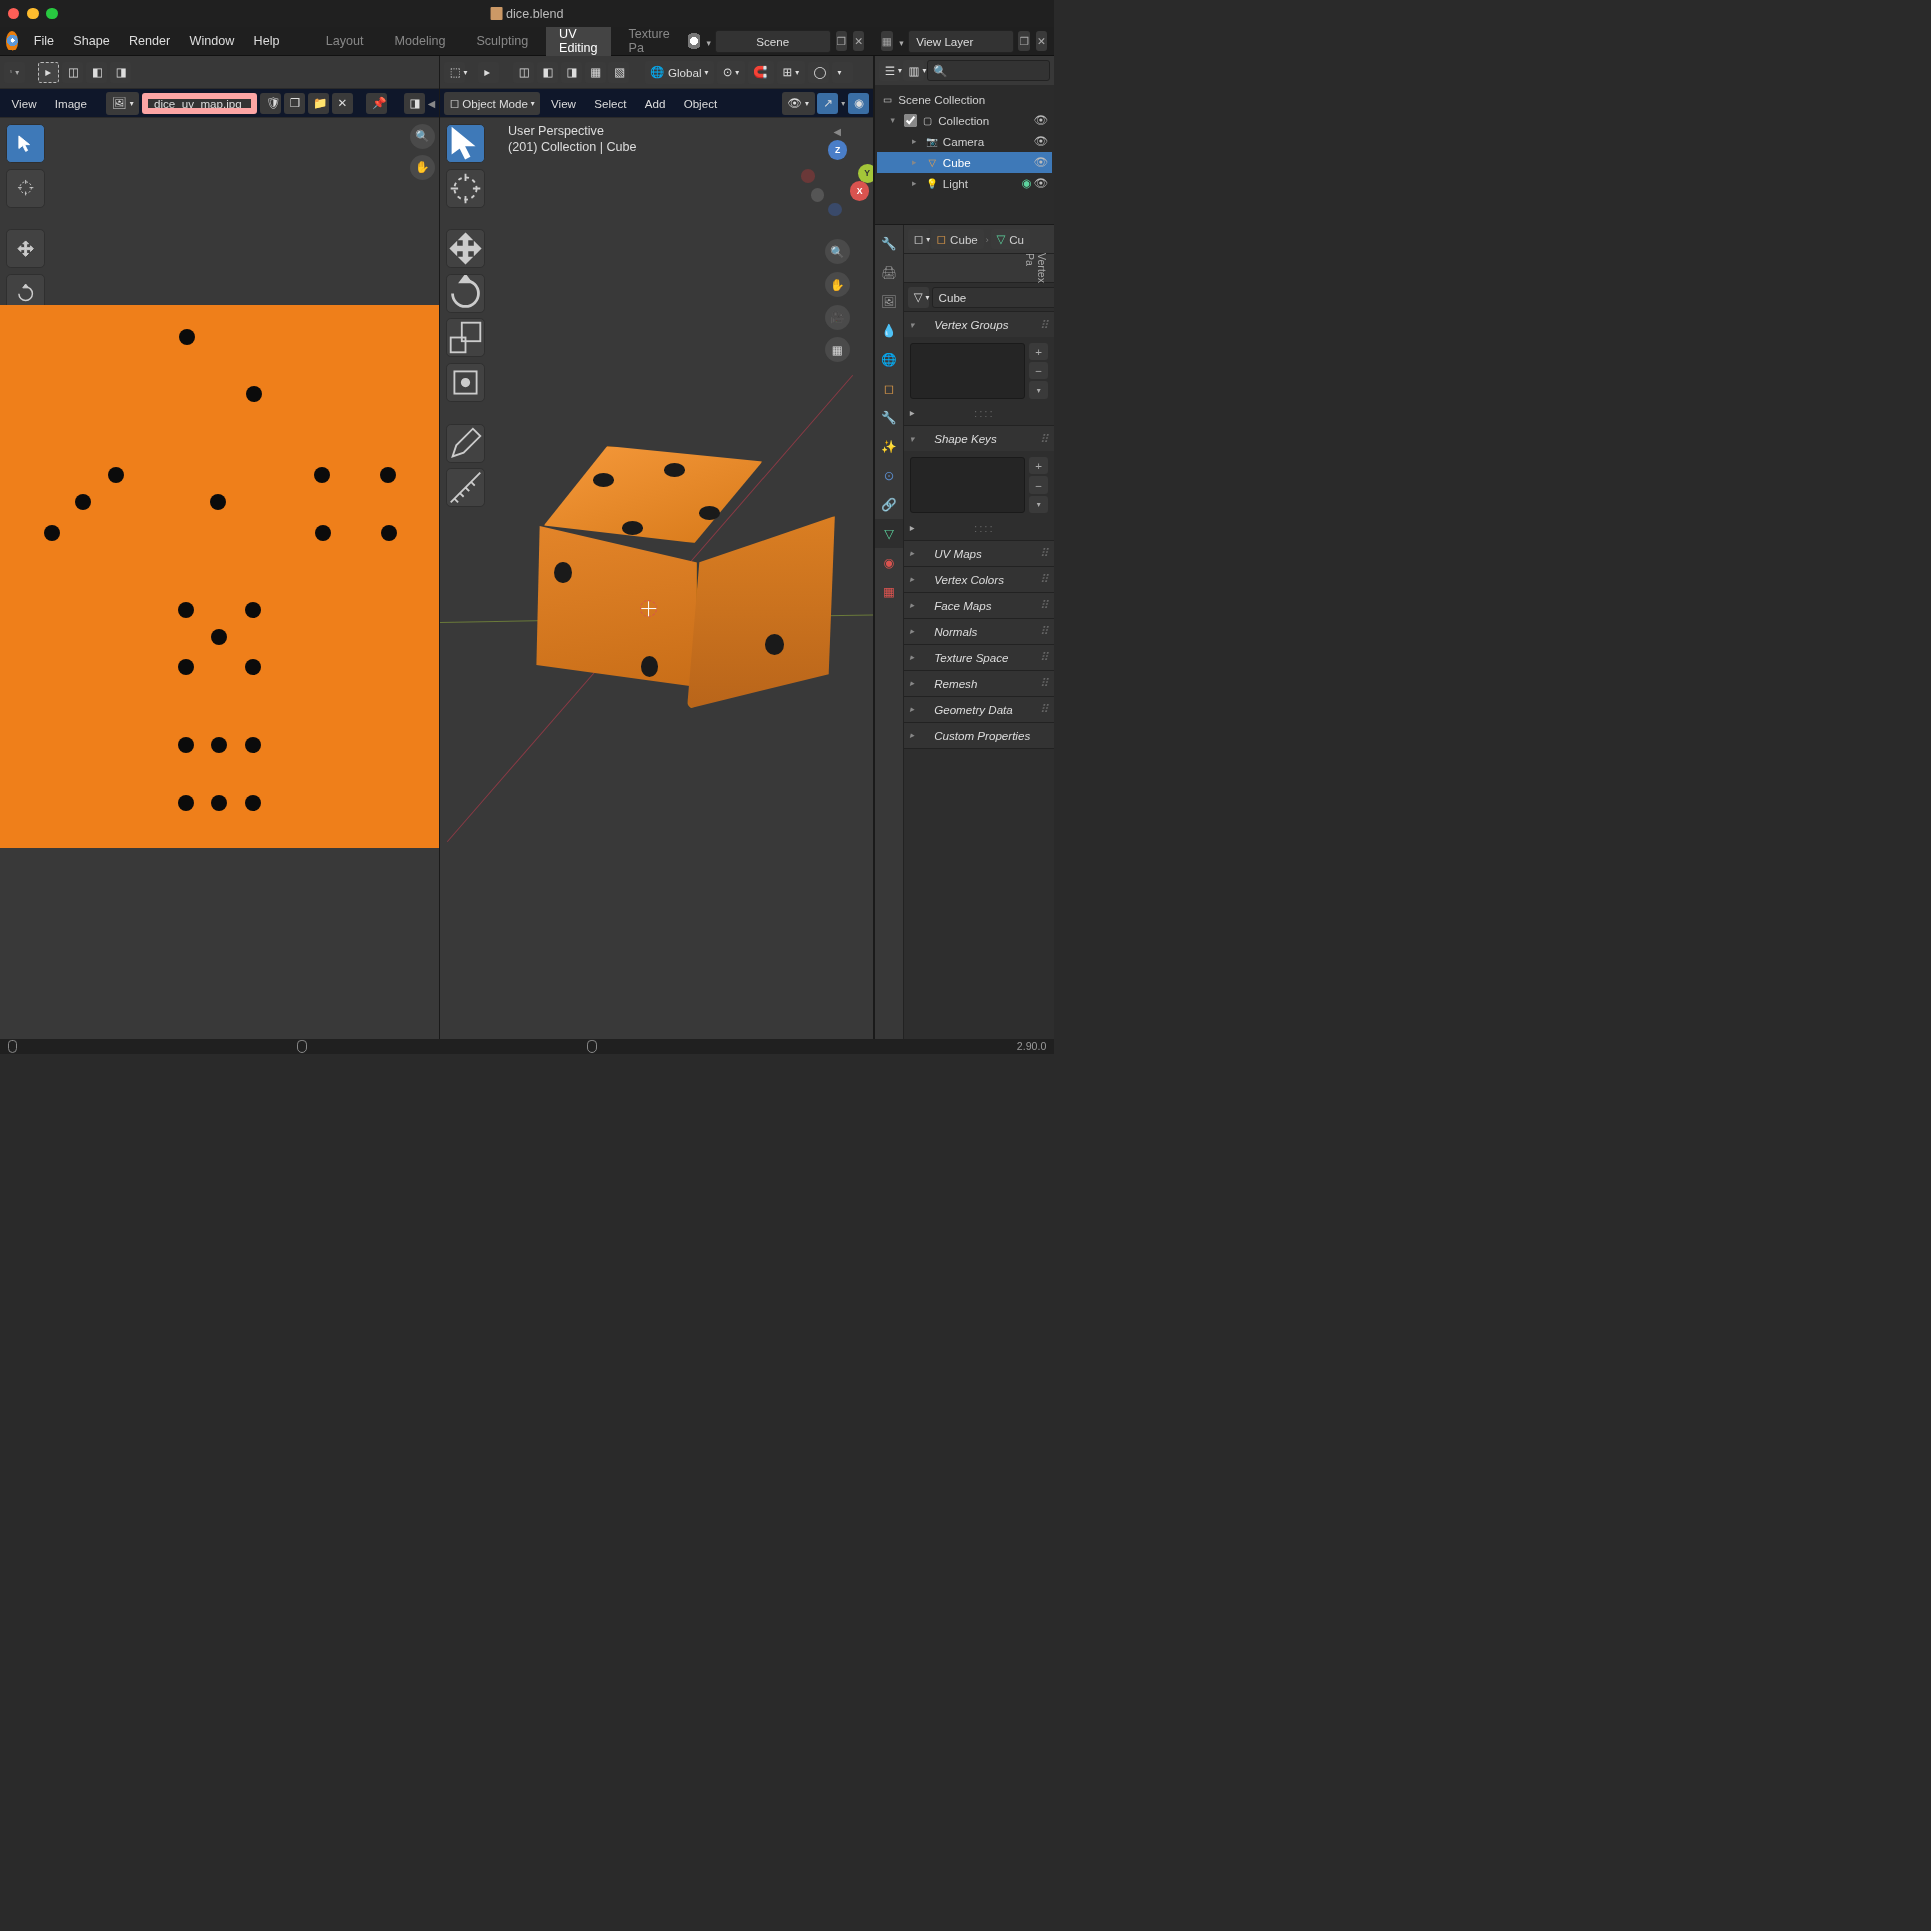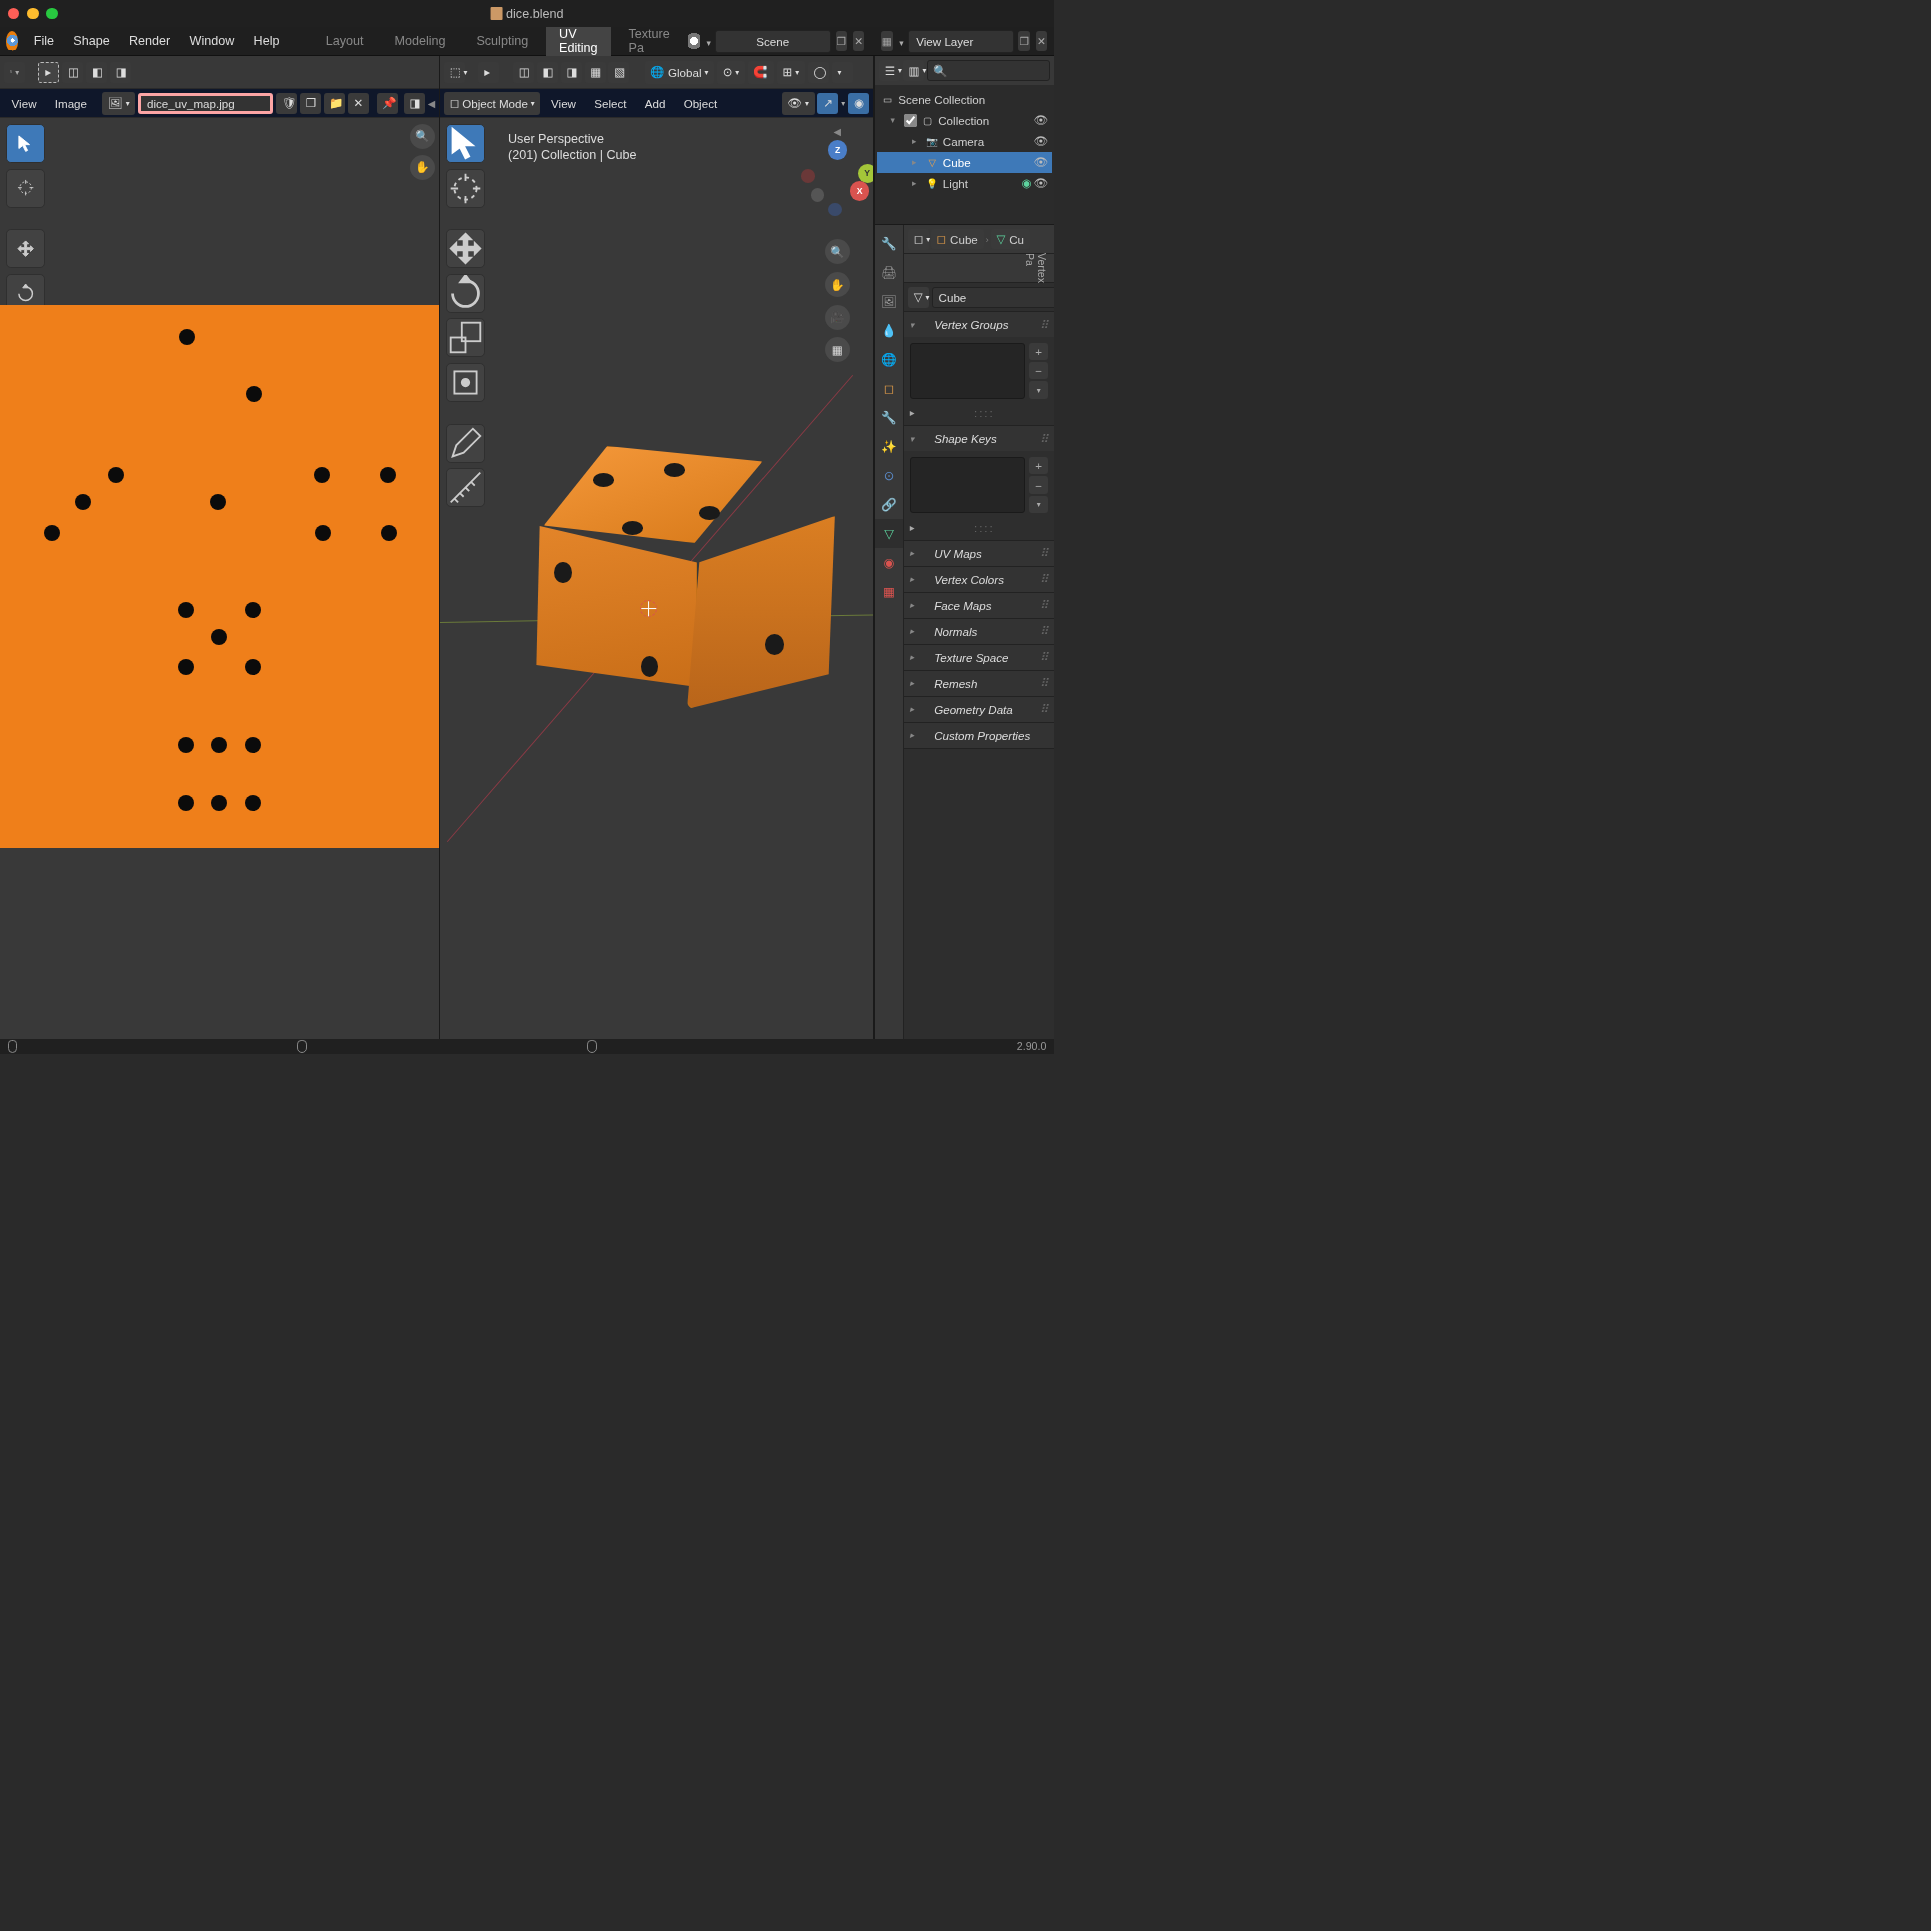--- a/index.html
+++ b/index.html
@@ -33,21 +33,21 @@
 
 
 .uv-editor { width: 440px; background:#393939; border-right:1px solid #1a1a1a; display:flex; flex-direction:column; position:relative; }
 .header-row { height:33px; background:#383838; border-bottom:1px solid #2a2a2a; display:flex; align-items:center; padding:0 3.9px; gap:2.9px; }
 .header-row2 { height:29px; background:#0f172a; border-bottom:1px solid #2a2a2a; display:flex; align-items:center; padding:0 3.9px; gap:2.9px; }
 .hbtn { background:#555; border:none; color:#ddd; padding:3.9px 5.8px; border-radius:2.9px; font-size:11.6px; cursor:pointer; display:flex; align-items:center; gap:2.9px; height:23px; }
 .hbtn.dark { background:#3a3a3a; }
 .hbtn.blue { background:#3a6ea5; }
 .sq { width:21px; height:21px; }
 .header-row .mi, .header-row2 .mi { padding:3.9px 7.7px; color:#ddd; font-size:11.6px; cursor:pointer; }
-.uv-img-inp { background:#333; border:3px solid #fca5a5; color:#ddd; padding:2.9px 5.8px; height:21px; border-radius:2.9px; width:135px; font-size:11.6px; }
+.uv-img-inp { background:#333; border:6px solid #fca5a5; color:#ddd; padding:2.9px 5.8px; height:21px; border-radius:2.9px; width:115px; font-size:11.6px; }
 
 .uv-canvas { flex:1; position:relative; background:#393939; overflow:hidden; }
 .uv-toolbar { position:absolute; left:5.8px; top:5.8px; display:flex; flex-direction:column; gap:5.8px; }
 .tool-btn { width:39px; height:39px; background:#424242; border-radius:4.8px; display:flex; align-items:center; justify-content:center; cursor:pointer; color:#ccc; border:1px solid #2f2f2f; }
 .tool-btn.active { background:#3e79b8; color:#fff; }
 .uv-toolbar .tool-btn svg { width:19.3px; height:19.3px; }
 
 .uv-right-gizmos { position:absolute; right:3.9px; top:5.8px; display:flex; flex-direction:column; gap:5.8px; }
 .gz { width:25px; height:25px; background:#4a4a4a; border-radius:50%; display:flex; align-items:center; justify-content:center; color:#ddd; cursor:pointer; }
 
@@ -63,21 +63,21 @@
 .nav-gizmo { width:68px; height:68px; position:relative; }
 .nav-gizmo .axis { position:absolute; width:19.3px; height:19.3px; border-radius:50%; display:flex; align-items:center; justify-content:center; font-size:8.7px; font-weight:bold; }
 .nav-gizmo .x { background:#d9534f; color:#fff; right:1.9px; top:37px; }
 .nav-gizmo .y { background:#a4c639; color:#333; right:-5.8px; top:19.3px; }
 .nav-gizmo .z { background:#4a7ec8; color:#fff; left:25px; top:-3.9px; }
 .nav-gizmo .nx { background:#6a3838; left:-1.9px; top:25px; width:13.5px; height:13.5px; }
 .nav-gizmo .ny { background:#555; left:7.7px; top:44px; width:13.5px; height:13.5px; }
 .nav-gizmo .nz { background:#3a4a6a; left:25px; bottom:-3.9px; width:13.5px; height:13.5px; }
 
 .vp-info { position:absolute; left:68px; top:5.8px; color:#ddd; font-size:12.6px; }
-.vp-info .l1 { margin-bottom:1.9px;margin-top:8px; }
+.vp-info .l1 { margin-bottom:1.9px; }
 
 
 .ax-line { position:absolute; height:1px; transform-origin:left center; }
 .ax-red1 { background:#8a3a45; width:309px; left:210px; top:490px; transform:rotate(-49deg); }
 .ax-red2 { background:#8a3a45; width:309px; left:210px; top:490px; transform:rotate(131deg); }
 .ax-green { background:#6a7a3a; width:444px; left:-2.9px; top:504px; transform:rotate(-1deg); }
 
 
 .dice { position:absolute; left:97px; top:328px; width:232px; height:256px; }
 .dice .face { position:absolute; background:#e58a23; border:1px solid #c47218; }

